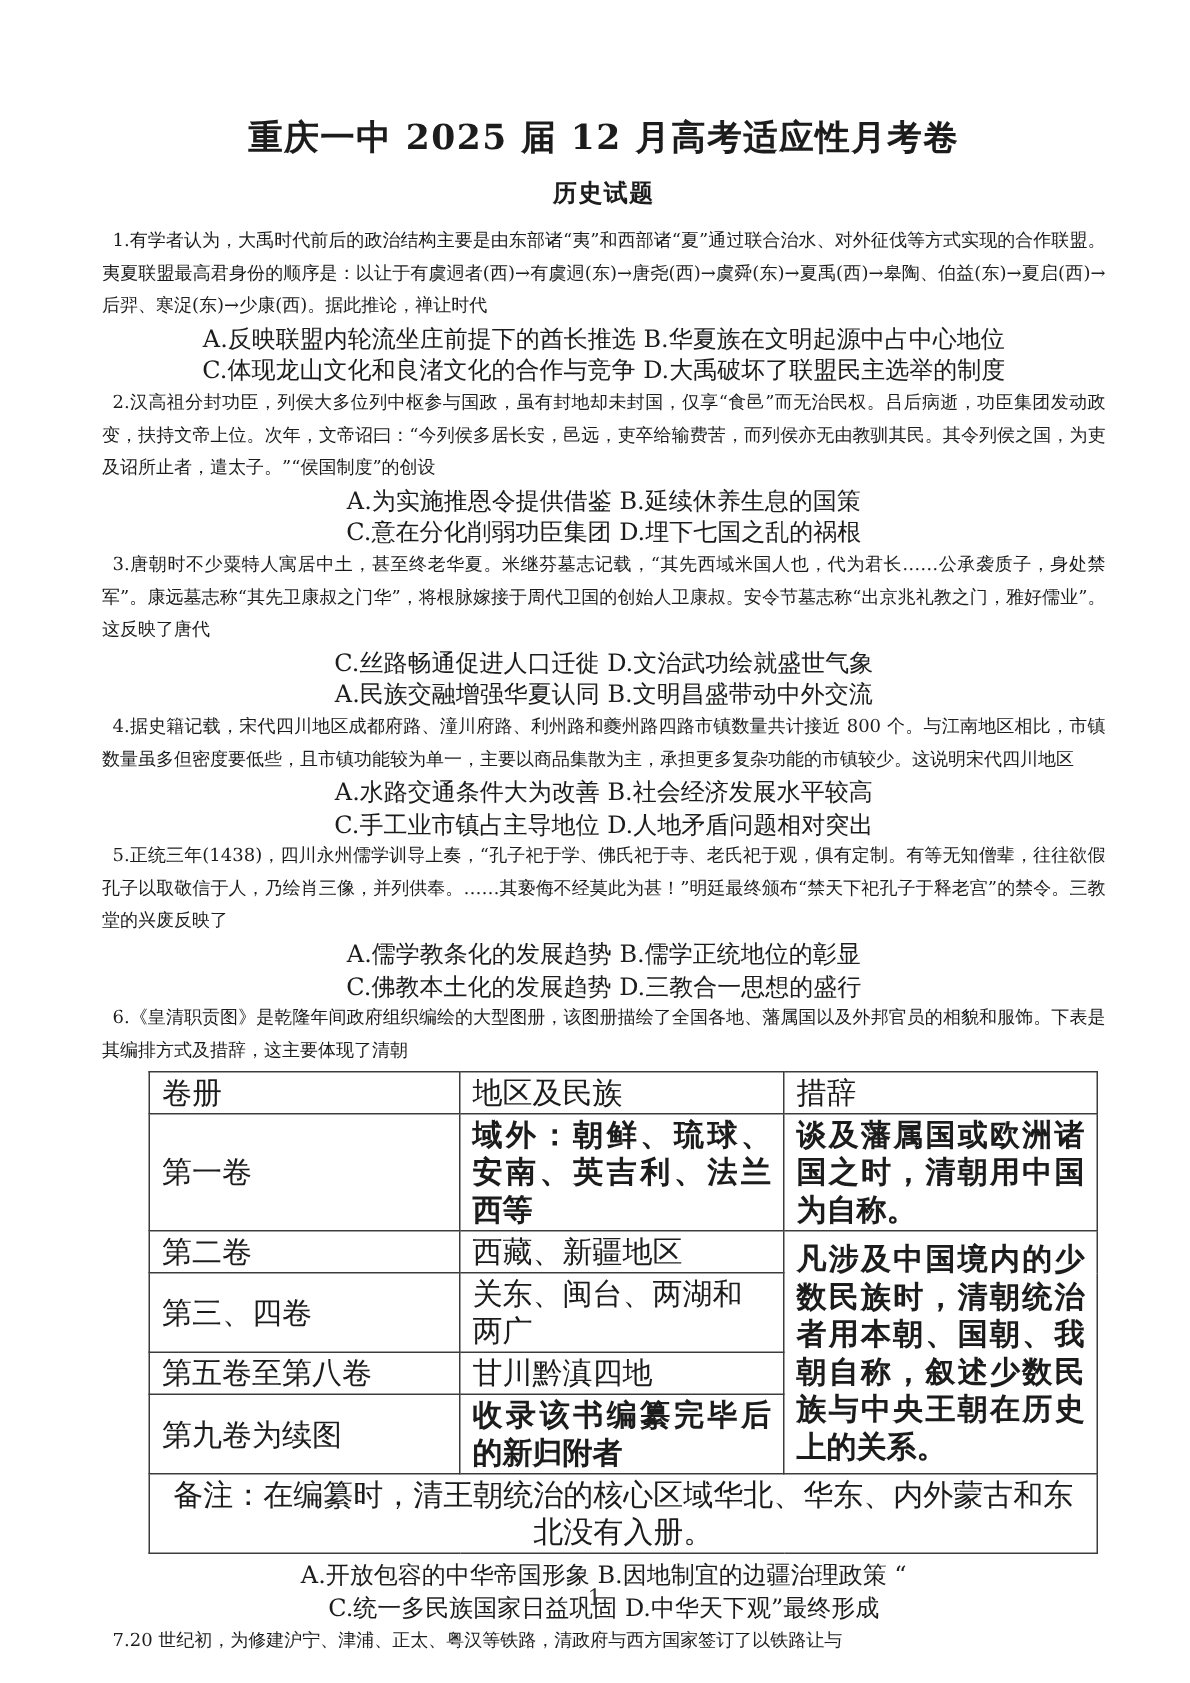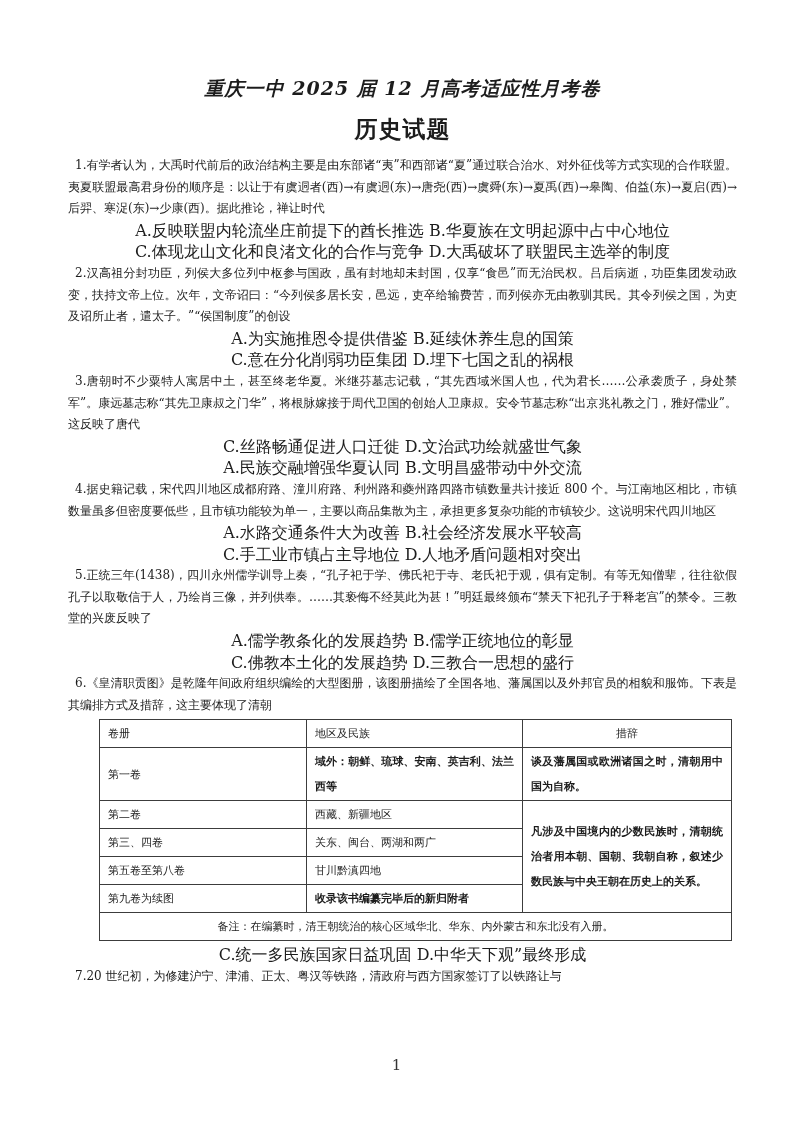--- a/index.html
+++ b/index.html
@@ -10,29 +10,28 @@
     background: #ffffff;
     font-family: "DejaVu Serif", "Liberation Serif", serif;
     color: #1c1c1c;
     overflow: hidden;
     box-sizing: border-box;
   }
   .content {
     padding: 76px 56px 0 68px;
   }
   .title {
-    font-size: 19px;
+    font-size: 23px;
     font-weight: bold;
     text-align: center;
     margin: 0 0 12px 0;
     letter-spacing: 1px;
-    font-style: italic;
   }
   .subtitle {
-    font-size: 23px;
+    font-size: 16px;
     font-weight: bold;
     text-align: center;
     margin: 0 0 10px 0;
     letter-spacing: 1px;
   }
   .stem {
     font-size: 12px;
     line-height: 21.6px;
     text-align: justify;
     text-indent: 7px;
@@ -41,34 +40,34 @@
   .opts {
     font-size: 16px;
     line-height: 21.6px;
     text-align: center;
     margin: 0;
   }
   table.q6-table {
     border-collapse: collapse;
     width: 628px;
     margin: 3px 0 3px 31px;
-    font-size: 11px;
+    font-size: 20px;
     table-layout: fixed;
     padding-left: 40px;
   }
   table.q6-table td {
     border: 1.5px solid #3c3c3c;
     padding: 1px 8px;
     line-height: 25px;
     vertical-align: middle;
     word-break: break-all;
   }
   td.col-volume { width: 190px; }
   td.col-region { width: 199px; }
-  td.col-wording { width: 192px; text-align: center; }
+  td.col-wording { width: 192px; }
   td.justify { text-align: justify; font-weight: bold; }
   .note-cell { text-align: center; }
   .page-number {
     position: absolute;
     left: 0;
     right: 0;
     bottom: 48px;
     text-align: center;
     font-size: 15px;
     color: #333;
@@ -144,20 +143,21 @@
           <tr>
             <td class="col-volume">第九卷为续图</td>
             <td class="col-region justify">收录该书编纂完毕后的新归附者</td>
           </tr>
           <tr>
             <td class="note-cell" colspan="3">备注：在编纂时，清王朝统治的核心区域华北、华东、内外蒙古和东北没有入册。</td>
           </tr>
         </tbody>
       </table>
 
+      <p class="opts">A.开放包容的中华帝国形象 B.因地制宜的边疆治理政策 “</p>
       <p class="opts">C.统一多民族国家日益巩固 D.中华天下观”最终形成</p>
     </div>
 
     <div>
       <p class="stem">7.20 世纪初，为修建沪宁、津浦、正太、粤汉等铁路，清政府与西方国家签订了以铁路让与</p>
     </div>
 
   </div>
 
   <div class="page-number">1</div>

